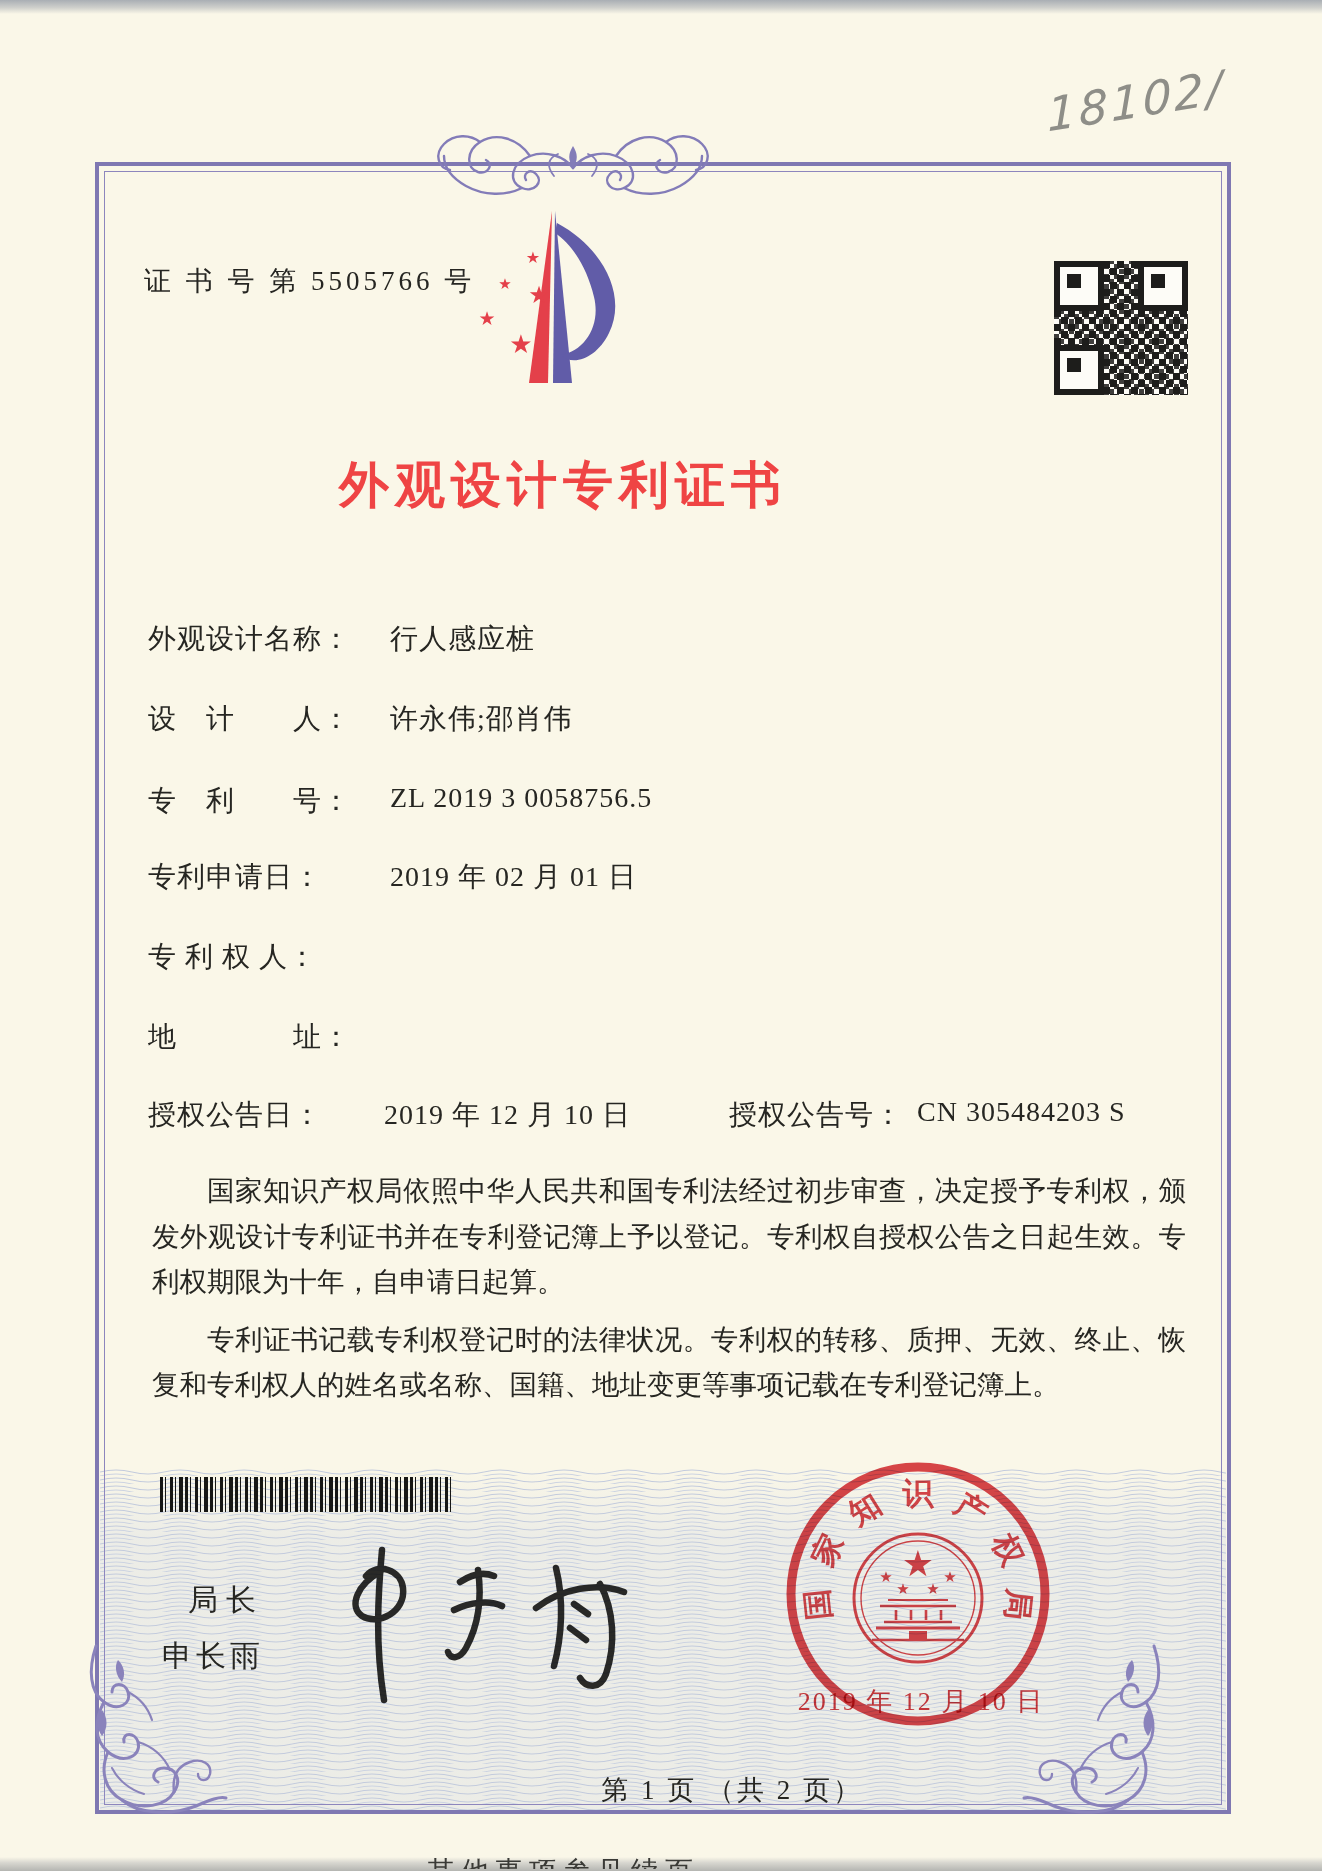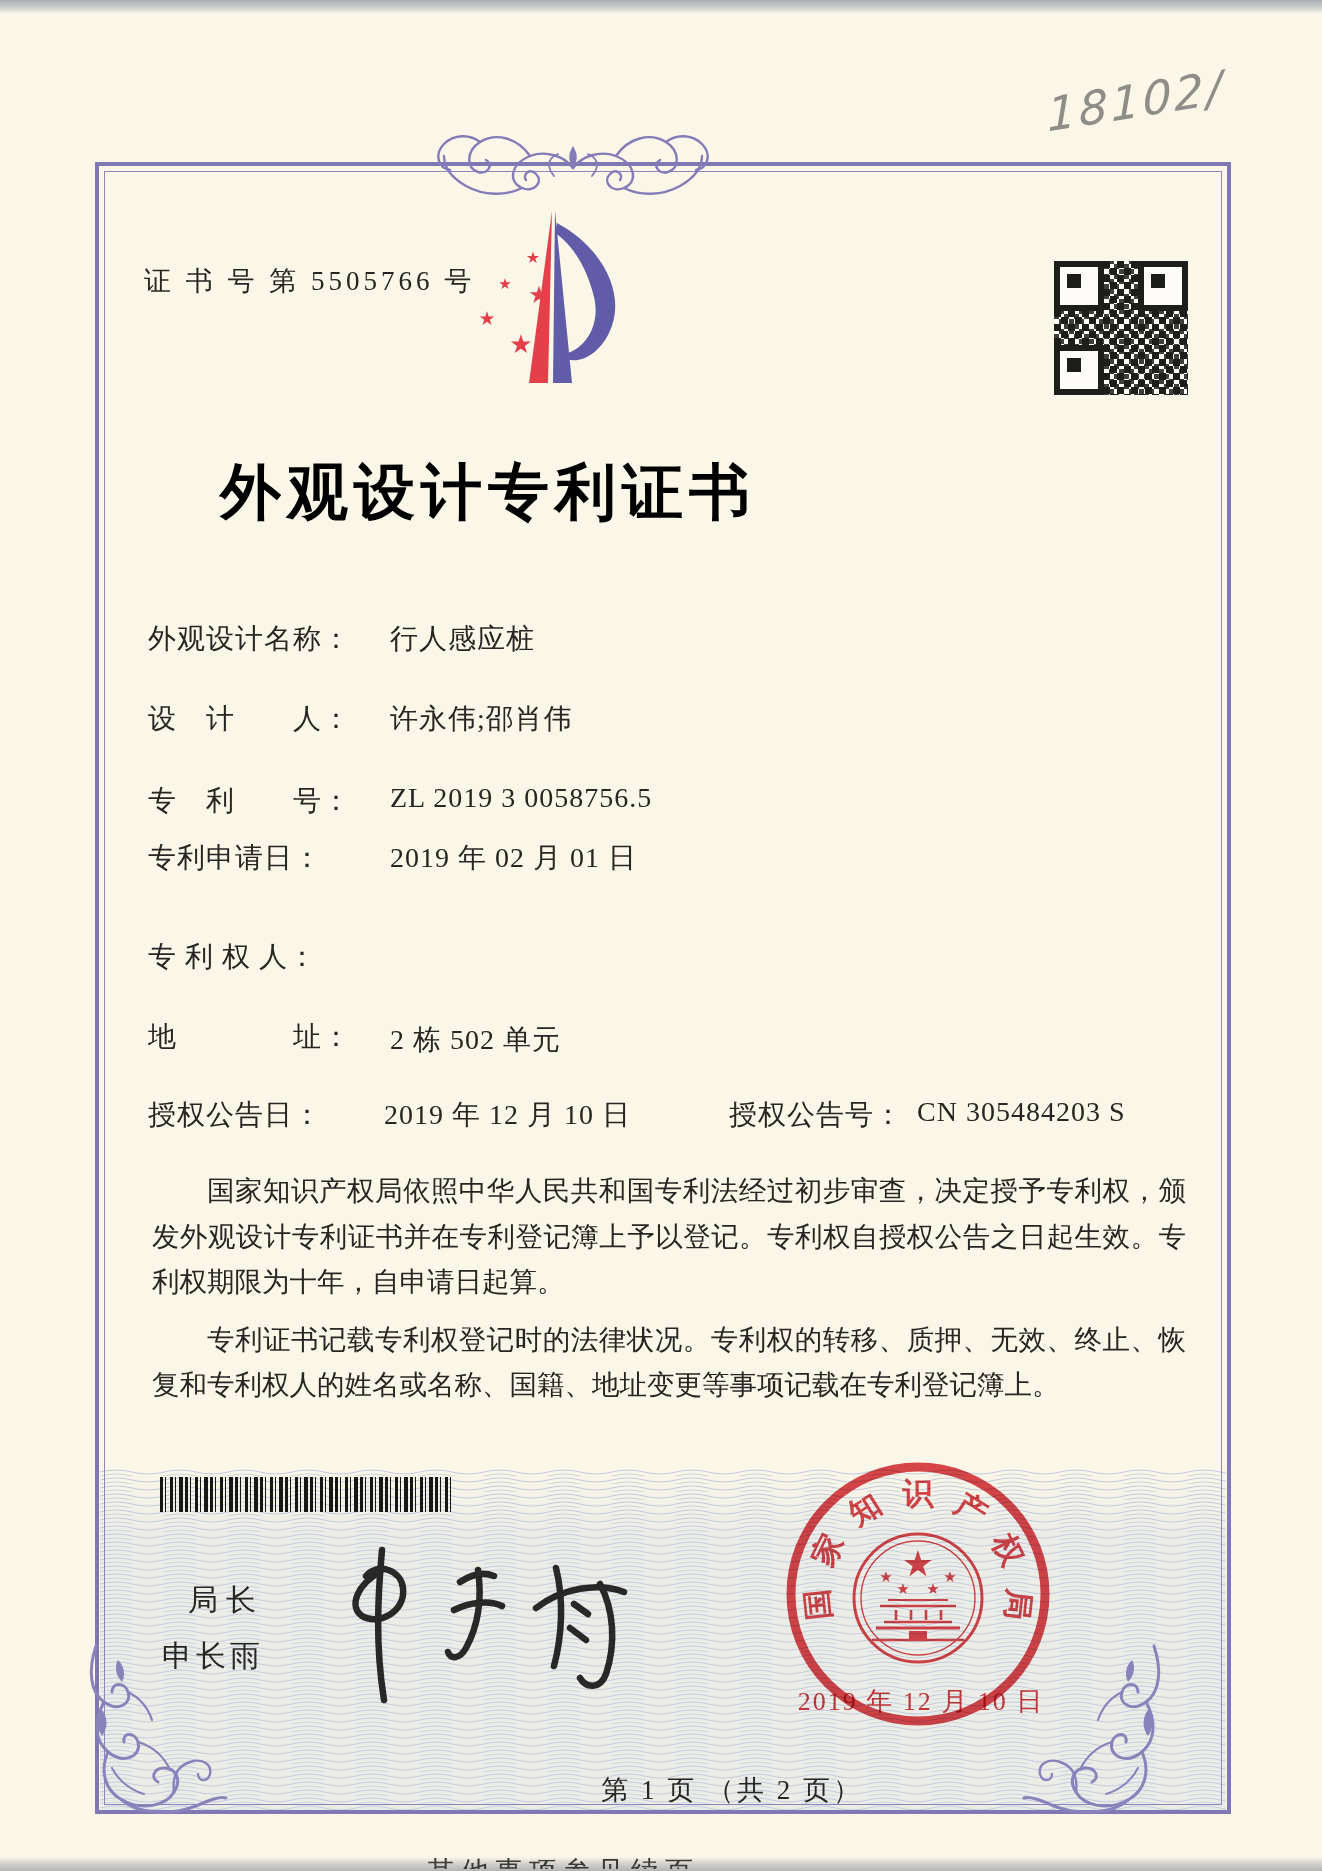--- a/index.html
+++ b/index.html
@@ -20,22 +20,22 @@
   .frame-inner{position:absolute;left:5px;top:5px;right:5px;bottom:5px;border:1px solid #8d86bd;}
   
   .texture{left:100px;top:1468px;width:1126px;height:345px;
     background:linear-gradient(180deg,rgba(204,212,228,0) 0,rgba(204,212,228,.30) 70px,rgba(204,212,228,.30));}
   .texture svg{position:absolute;left:0;top:0;}
   
   .certno{left:144px;top:263px;font-size:27px;letter-spacing:4px;}
   .handwritten{left:1046px;top:74px;font-size:46px;color:#8e8e88;
     font-style:italic;letter-spacing:3px;transform:rotate(-9deg) skewX(-8deg);
     font-family:"DejaVu Sans",sans-serif;}
-  .doc-title{left:220px;top:452px;width:686px;
-    font-size:61px;font-weight:bold;letter-spacing:6px;color:#000000;}
+  .doc-title{left:220px;top:452px;width:686px;text-align:center;
+    font-size:50px;font-weight:bold;letter-spacing:6px;color:#ef4444;}
   
   .row{left:148px;font-size:28px;letter-spacing:1px;display:flex;}
   .row .lbl{display:inline-block;width:242px;flex:0 0 242px;}
   .row .val{display:inline-block;}
   .addr-val div{line-height:44px;}
   .grant .lbl2{margin-left:98px;}
   
   .paras{left:140px;top:1156px;width:1058px;font-size:27.5px;line-height:45.5px;
     text-align:justify;}
   .paras p{margin:12px;text-indent:2em;}
@@ -178,31 +178,30 @@
   <span class="val">行人感应桩</span>
 </div>
 <div class="abs row" style="top:700px">
   <span class="lbl">设　计　　人：</span>
   <span class="val">许永伟;邵肖伟</span>
 </div>
 <div class="abs row" style="top:782px">
   <span class="lbl">专　利　　号：</span>
   <span class="val">ZL 2019 3 0058756.5</span>
 </div>
-<div class="abs row" style="top:839px">
+<div class="abs row" style="top:858px">
   <span class="lbl">专利申请日：</span>
   <span class="val">2019 年 02 月 01 日</span>
 </div>
 <div class="abs row" style="top:938px">
   <span class="lbl">专 利 权 人：</span>
 </div>
 <div class="abs row" style="top:1018px">
   <span class="lbl">地　　　　址：</span>
   <span class="val addr-val">
-    <div>2 栋 502 单元</div>
   </span>
 </div>
 <div class="abs row grant" style="top:1096px">
   <span class="lbl" style="width:236px;flex:0 0 236px">授权公告日：</span>
   <span class="val">2019 年 12 月 10 日</span>
   <span class="lbl lbl2" style="width:auto;flex:0 0 auto">授权公告号：</span>
   <span class="val" style="margin-left:14px">CN 305484203 S</span>
 </div>
 
 <div class="abs paras">

